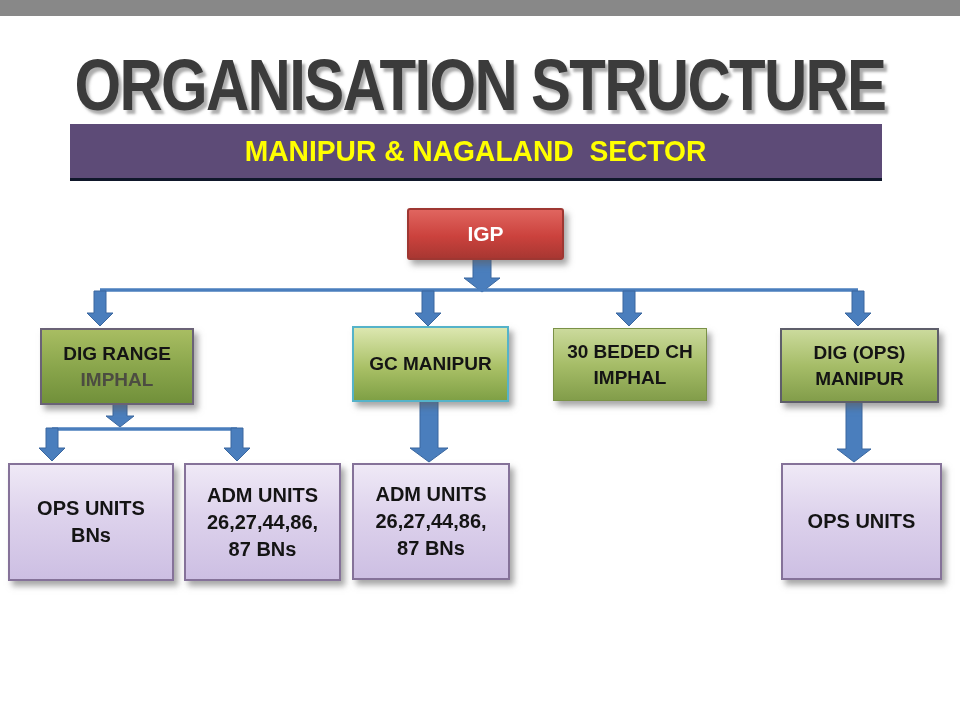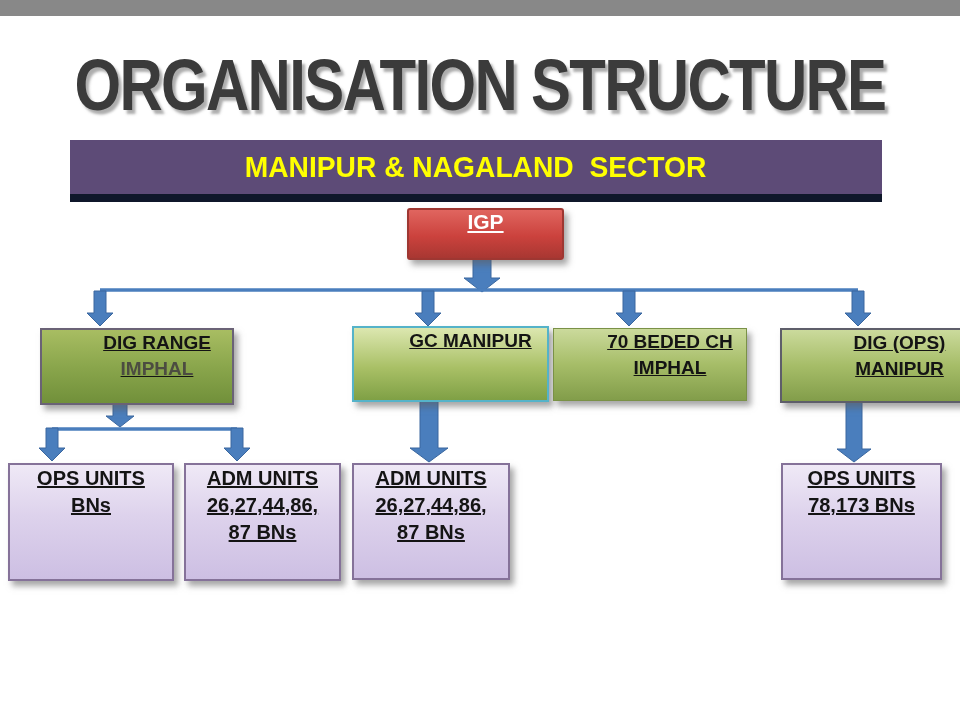--- a/index.html
+++ b/index.html
@@ -12,48 +12,47 @@
   .title{
     position:absolute;top:26px;left:0;width:960px;height:84px;
     display:flex;align-items:center;justify-content:center;
     font-size:73px;font-weight:bold;color:#3b3b3b;white-space:nowrap;
     letter-spacing:-2px;
     transform:scaleX(0.82);transform-origin:50% 50%;
     text-shadow:4px 4px 3px rgba(145,145,145,0.75);
   }
   
   .banner{
-    position:absolute;left:70px;top:124px;width:812px;height:54px;
-    background:#5d4b77;border-bottom:8px solid #0f172a;
+    position:absolute;left:70px;top:108px;width:812px;height:54px;
+    background:#5d4b77;border-bottom:3px solid #0f172a;
     display:flex;align-items:center;justify-content:center;
   }
   .banner-text{
     color:#ffff00;font-size:30px;font-weight:bold;letter-spacing:0px;
     transform:scaleX(0.94);white-space:pre;
   }
   
   .node{
     position:absolute;display:flex;flex-direction:column;
-    align-items:center;text-align:center;
+    align-items:center;justify-content:center;text-align:center;
     font-weight:bold;color:#141414;
     box-shadow:4px 5px 6px rgba(95,95,95,0.55);
-    text-decoration:underline;
   }
   .node span{display:block;}
   
   .igp{
     left:407px;top:192px;width:153px;height:48px;
     background:linear-gradient(180deg,#e0655f 0%,#cb423d 55%,#a83732 100%);
     border:2px solid #9e3732;border-radius:3px;
     color:#ffffff;font-size:21px;
   }
   
   .green{
     background:linear-gradient(180deg,#cbda9c 0%,#a6bd68 50%,#829d4a 100%);
-    font-size:19px;line-height:26px;padding-left:40px;
+    font-size:19px;line-height:26px;
   }
   .dig-range{
     left:40px;top:312px;width:150px;height:73px;
     background:linear-gradient(180deg,#a8bd62 0%,#8aa64c 50%,#71903a 100%);
     border:2px solid #6a6276;
   }
   .dig-range .muted{color:#4c4c41;}
   .gc{
     left:352px;top:310px;width:153px;height:72px;
     background:linear-gradient(180deg,#dce7b0 0%,#a9c066 55%,#7fa045 100%);
@@ -108,21 +107,21 @@
   <div class="node green dig-range">
     <span>DIG RANGE</span>
     <span class="muted">IMPHAL</span>
   </div>
 
   <div class="node green gc">
     <span>GC MANIPUR</span>
   </div>
 
   <div class="node green hospital">
-    <span>70 BEDED CH</span>
+    <span>30 BEDED CH</span>
     <span>IMPHAL</span>
   </div>
 
   <div class="node green dig-ops">
     <span>DIG (OPS)</span>
     <span>MANIPUR</span>
   </div>
 
   <div class="node lav ops1">
     <span>OPS UNITS</span>
@@ -136,16 +135,15 @@
   </div>
 
   <div class="node lav adm2">
     <span>ADM UNITS</span>
     <span>26,27,44,86,</span>
     <span>87 BNs</span>
   </div>
 
   <div class="node lav ops2">
     <span>OPS UNITS</span>
-    <span>78,173 BNs</span>
   </div>
 
 </div>
 
 </body></html>

